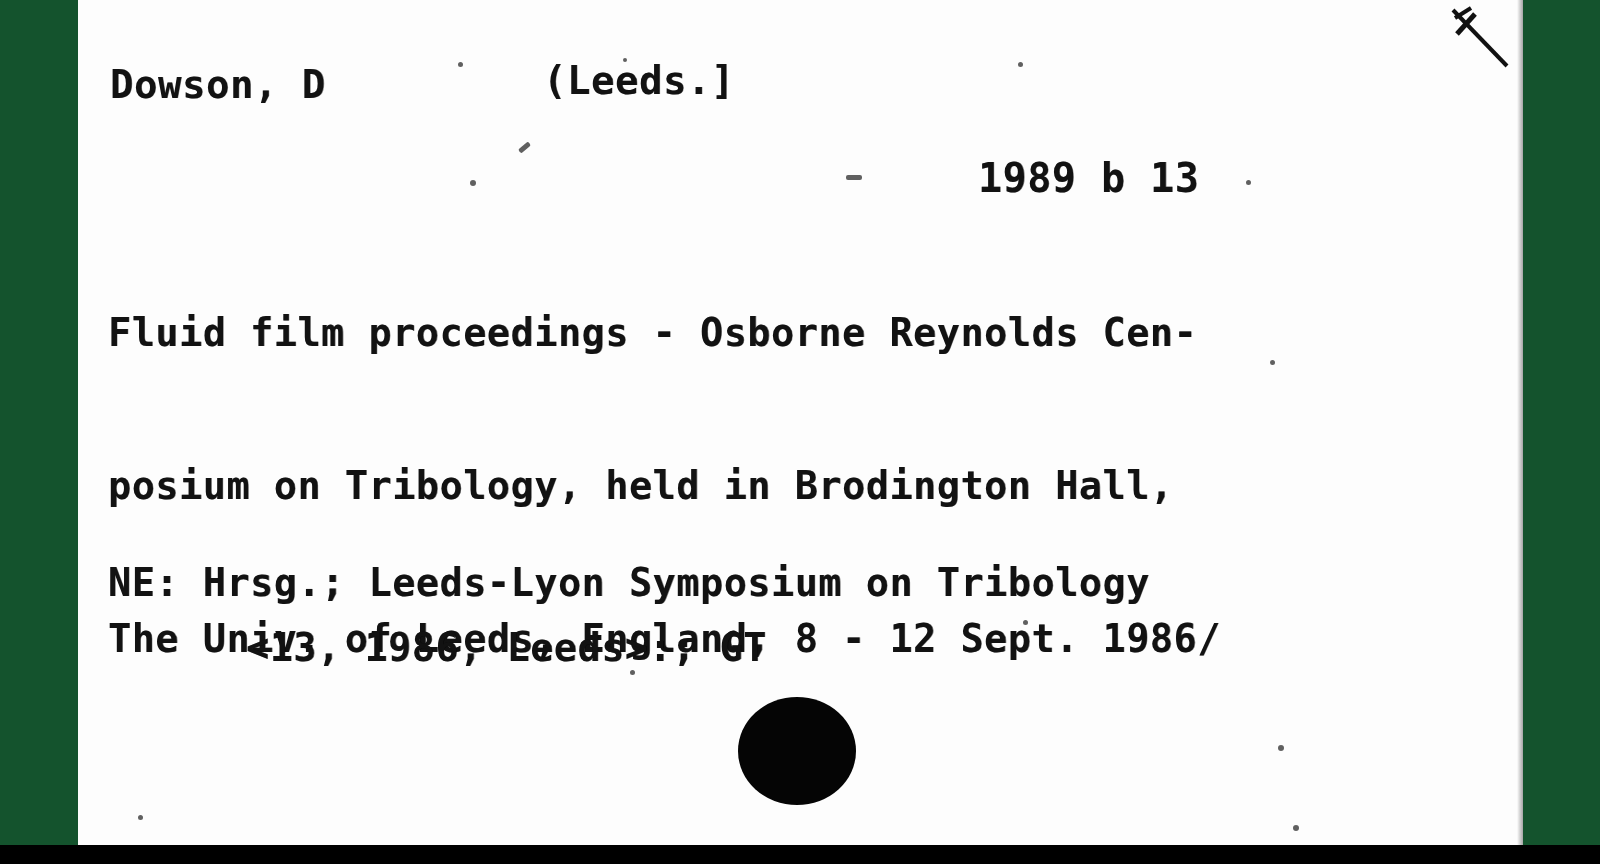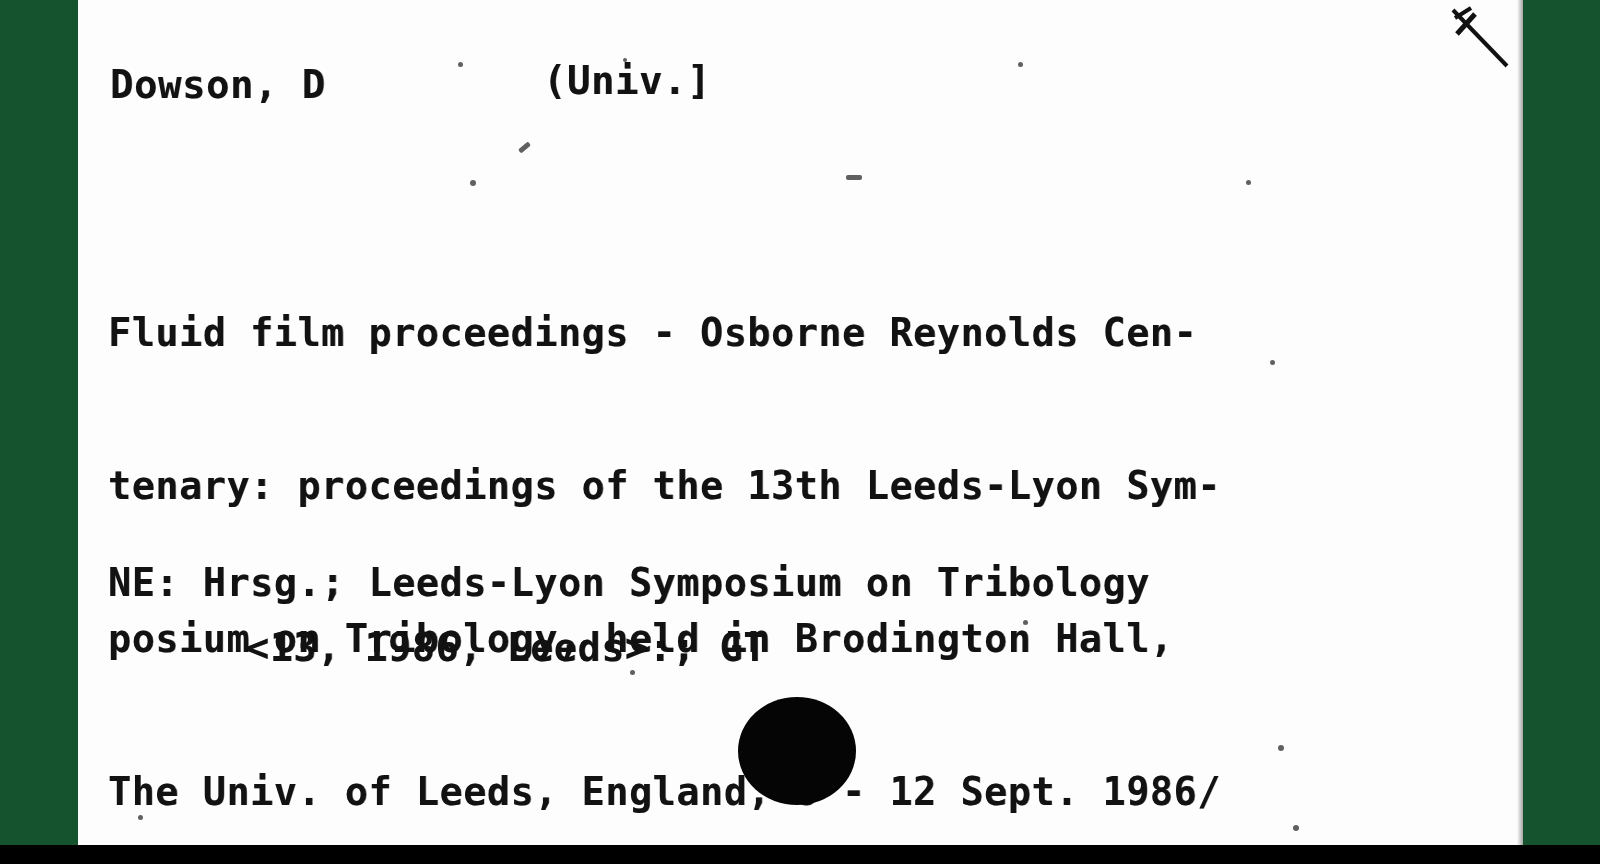--- a/index.html
+++ b/index.html
@@ -124,25 +124,25 @@
     <div class="speck" style="left:768px;top:175px;width:16px;height:5px;border-radius:2px;"></div>
     <div class="speck" style="left:1168px;top:180px;width:5px;height:5px;"></div>
     <div class="speck" style="left:1192px;top:360px;width:5px;height:5px;"></div>
     <div class="speck" style="left:552px;top:670px;width:5px;height:5px;"></div>
     <div class="speck" style="left:945px;top:620px;width:5px;height:5px;"></div>
     <div class="speck" style="left:1200px;top:745px;width:6px;height:6px;"></div>
     <div class="speck" style="left:1215px;top:825px;width:6px;height:6px;"></div>
     <div class="speck" style="left:60px;top:815px;width:5px;height:5px;"></div>
 
     <div class="tw line-head">Dowson, D</div>
-    <div class="tw line-hrsg">(Univ.]</div>
+    <div class="tw line-hrsg">(Leeds.]</div>
+    <div class="tw shelfmark">1989 b 13</div>
 
     <div class="tw body-block">
       <div>Fluid film proceedings - Osborne Reynolds Cen-</div>
-      <div>tenary: proceedings of the 13th Leeds-Lyon Sym-</div>
       <div>posium on Tribology, held in Brodington Hall,</div>
       <div>The Univ. of Leeds, England, 8 - 12 Sept. 1986/</div>
       
       
       
     </div>
 
     <div class="tw ne-block">NE: Hrsg.; Leeds-Lyon Symposium on Tribology</div>
     <div class="tw ne-cont">&lt;13, 1986, Leeds&gt;:; GT</div>
 

